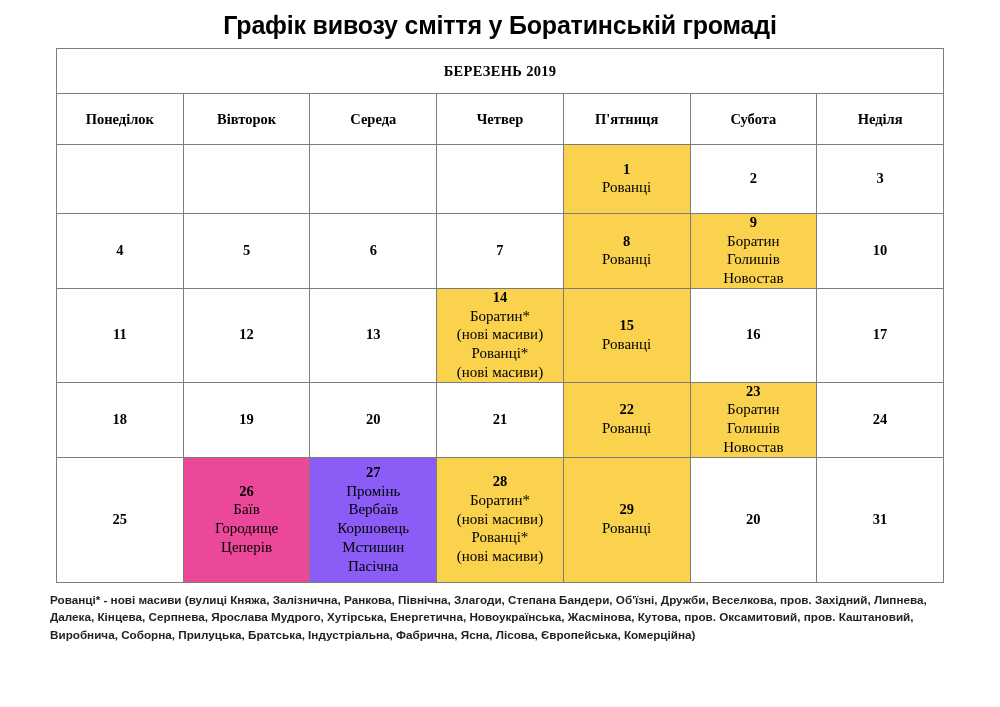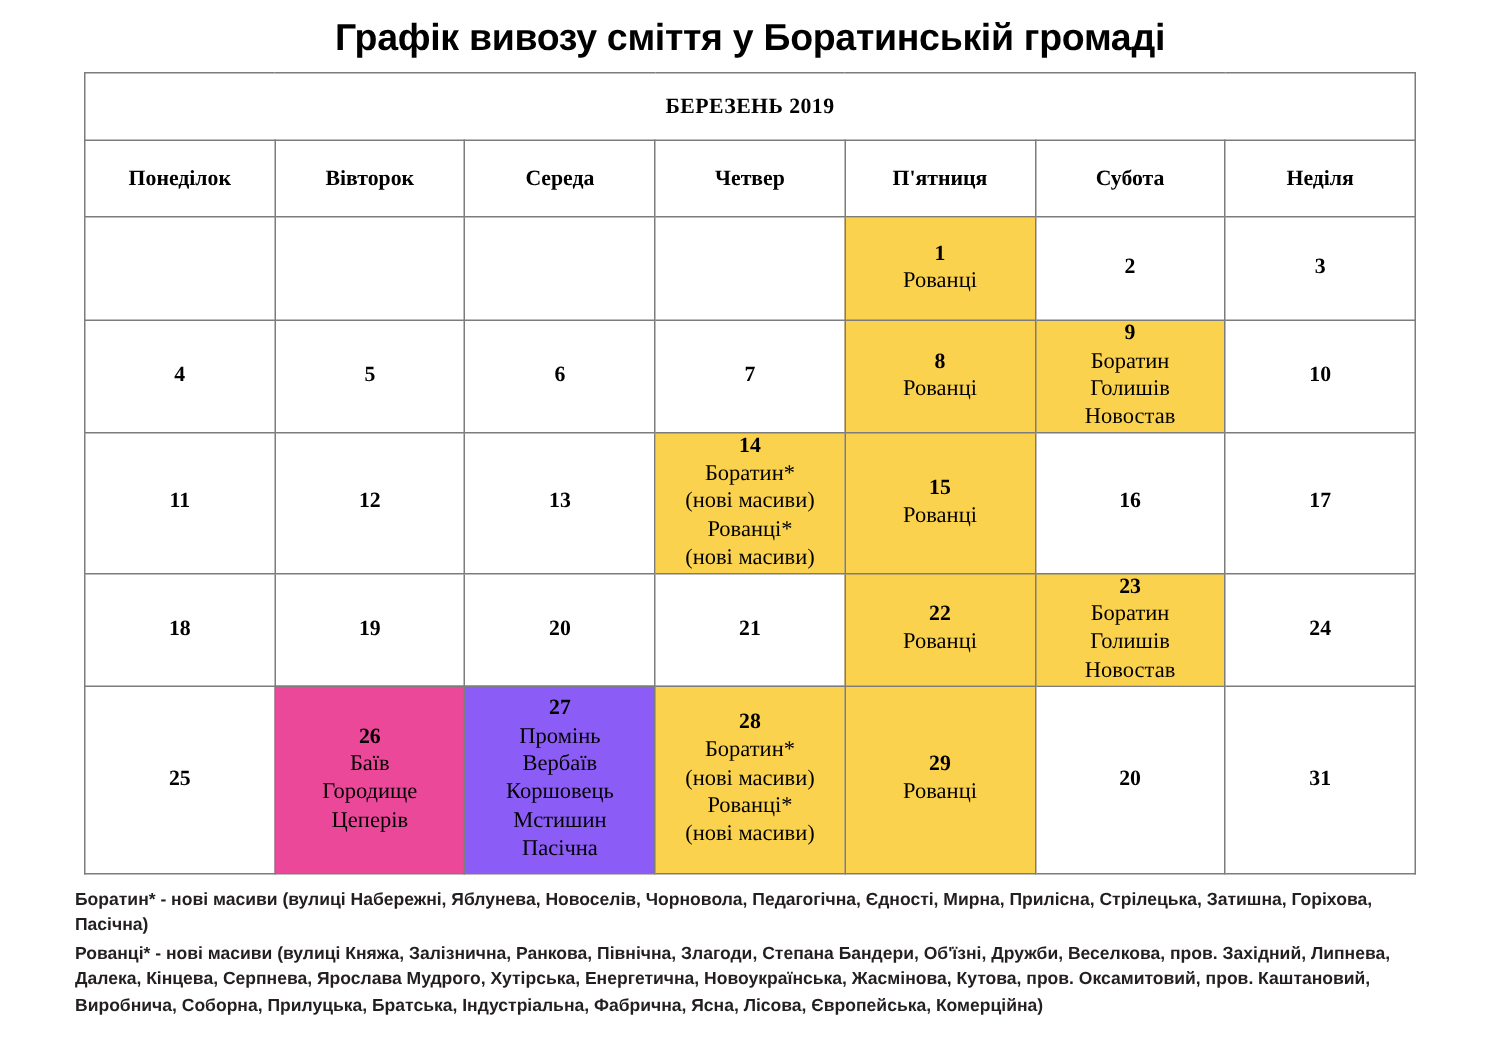--- a/index.html
+++ b/index.html
@@ -278,17 +278,16 @@
             </td>
             <td class="day fill-none">
               <span class="daynum">31</span>
             </td>
           </tr>
         </tbody>
     </table>
   </div>
 
   <div class="notes" id="notes-container">
-      <p class="note">Боратин* - нові масиви (вулиці Набережні, Яблунева, Новоселів, Чорновола, Педагогічна, Єдності, Мирна, Прилісна, Стрілецька, Затишна, Горіхова, Пасічна)</p>
       <p class="note">Рованці* - нові масиви (вулиці Княжа, Залізнична, Ранкова, Північна, Злагоди, Степана Бандери, Об'їзні, Дружби, Веселкова, пров. Західний, Липнева, Далека, Кінцева, Серпнева, Ярослава Мудрого, Хутірська, Енергетична, Новоукраїнська, Жасмінова, Кутова, пров. Оксамитовий, пров. Каштановий, Виробнича, Соборна, Прилуцька, Братська, Індустріальна, Фабрична, Ясна, Лісова, Європейська, Комерційна)</p>
     </div>
 
 </div>
 
 </body></html>

